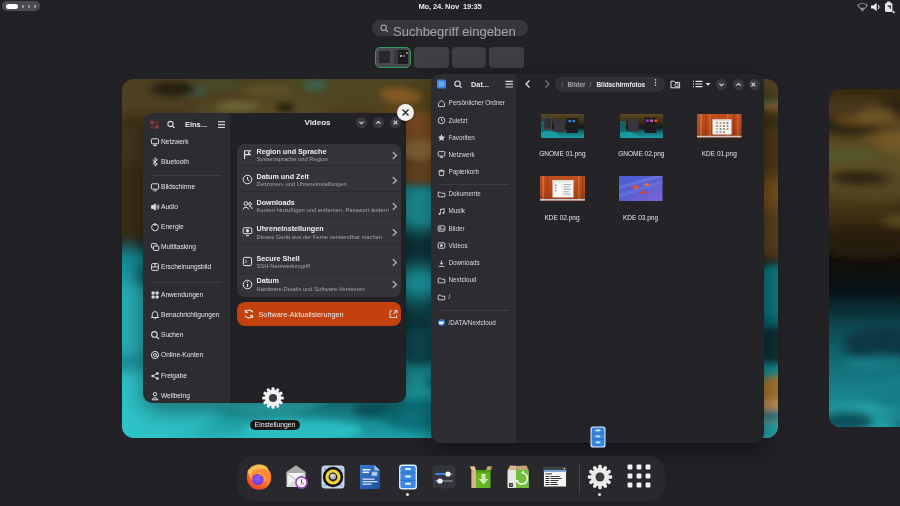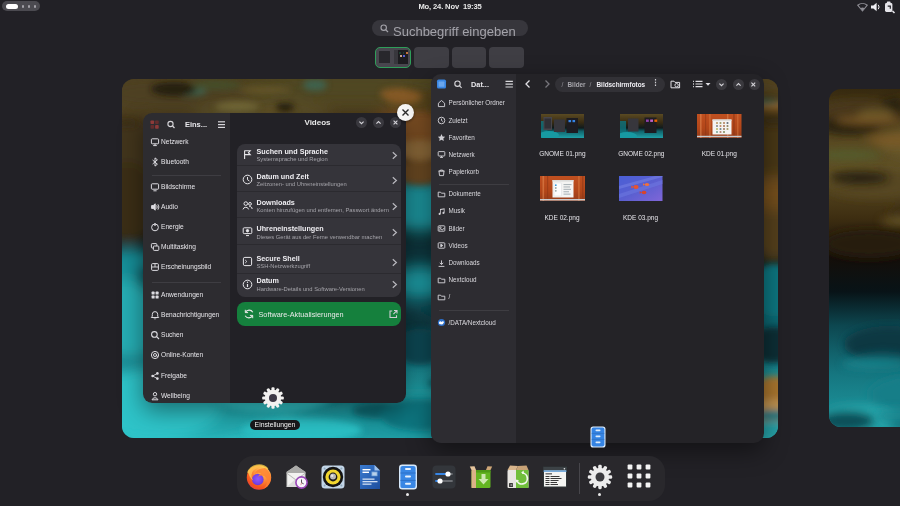--- a/index.html
+++ b/index.html
@@ -389,21 +389,21 @@
       .crow .t2{position:absolute;left:20px;top:15.2px;font-size:5.8px;color:#a4a3a9;white-space:nowrap;}
       .crow svg.ic{position:absolute;left:5px;top:7.8px;}
       .crow svg.ch{position:absolute;left:154px;top:9.5px;}
       #crow1 .t1{top:2.8px;} #crow1 .t2{top:12.4px;} #crow1 svg.ic{top:5.3px;} #crow1 svg.ch{top:7px;}
     </style>
     <div class="abs" id="sys-card" style="left:6.5px;top:31px;width:164.5px;height:153px;border-radius:8px;background:#35343a;overflow:hidden;">
       <div class="crow" style="top:0;height:22px;" id="crow1">
         <svg class="ic" width="11" height="11" viewBox="0 0 11 11" fill="none" stroke="#e8e7eb" stroke-width="1.1">
             <path d="M2.6 10 V1.4 M2.6 1.8 h5.6 l-1.8 1.9 l1.8 1.9 h-5.6"></path>
           </svg>
-        <div class="t1">Suchen und Sprache</div>
+        <div class="t1">Region und Sprache</div>
           <div class="t2">Systemsprache und Region</div>
         <svg class="ch" width="7" height="9" viewBox="0 0 7 9" fill="none" stroke="#b9b8be" stroke-width="1.2">
             <path d="M1.8 1.2 L5.4 4.5 L1.8 7.8"></path>
           </svg>
       </div>
       <div class="crow" style="top:22px;">
         <svg class="ic" width="11" height="11" viewBox="0 0 11 11" fill="none" stroke="#e8e7eb" stroke-width="1">
             <circle cx="5.5" cy="5.5" r="4.3"></circle>
             <path d="M5.5 3 v2.7 l1.9 1.3"></path>
           </svg>
@@ -456,21 +456,21 @@
             <circle cx="5.5" cy="3.2" r="0.7" fill="#e8e7eb" stroke="none"></circle>
           </svg>
         <div class="t1">Datum</div>
           <div class="t2">Hardware-Details und Software-Versionen</div>
         <svg class="ch" width="7" height="9" viewBox="0 0 7 9" fill="none" stroke="#b9b8be" stroke-width="1.2">
             <path d="M1.8 1.2 L5.4 4.5 L1.8 7.8"></path>
           </svg>
       </div>
     </div>
 
-    <div class="abs" style="left:6.5px;top:189.3px;width:164.5px;height:24px;border-radius:8px;background:#15803d;">
+    <div class="abs" style="left:6.5px;top:189.3px;width:164.5px;height:24px;border-radius:8px;background:#c2410c;">
       <svg class="abs" style="left:6px;top:6px;" width="12" height="12" viewBox="0 0 12 12" fill="none" stroke="#e8e8e8" stroke-width="1.1">
         <path d="M9.8 4.2 A4.2 4.2 0 0 0 2.4 4.4"></path>
           <path d="M2.2 7.8 A4.2 4.2 0 0 0 9.6 7.6"></path>
         <path d="M2.3 1.8 v2.8 h2.8" stroke-width="1"></path>
           <path d="M9.7 10.2 v-2.8 h-2.8" stroke-width="1"></path>
       </svg>
       <div class="abs txt" style="left:22px;top:8px;font-size:7.3px;">Software-Aktualisierungen</div>
       <svg class="abs" style="left:151px;top:7px;" width="10" height="10" viewBox="0 0 10 10" fill="none" stroke="#cfced4" stroke-width="1.1">
         <path d="M4.2 2 H2 V8.5 H8.5 V6.3"></path>
           <path d="M6 1.5 H9 V4.5 M8.8 1.7 L5.4 5.1"></path>

